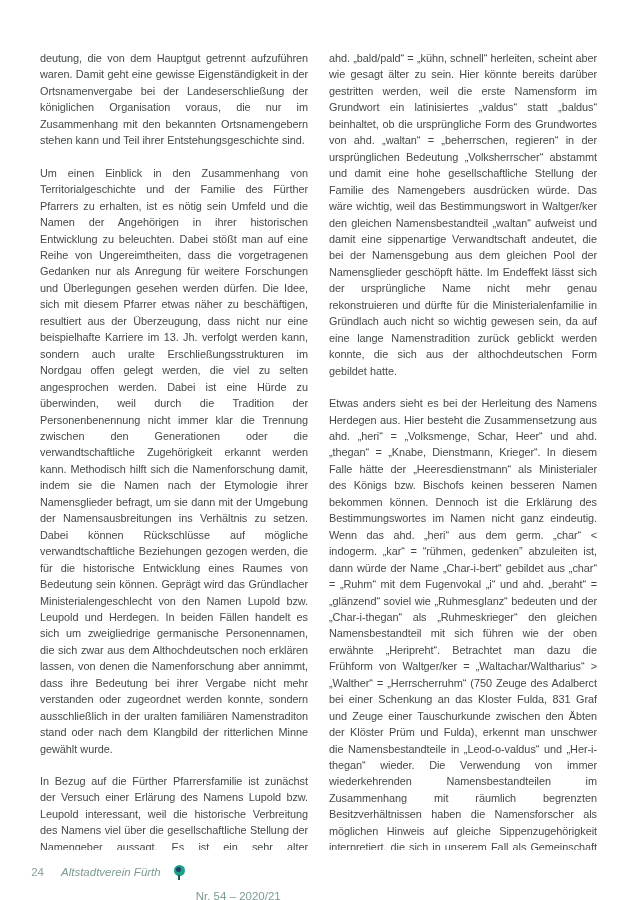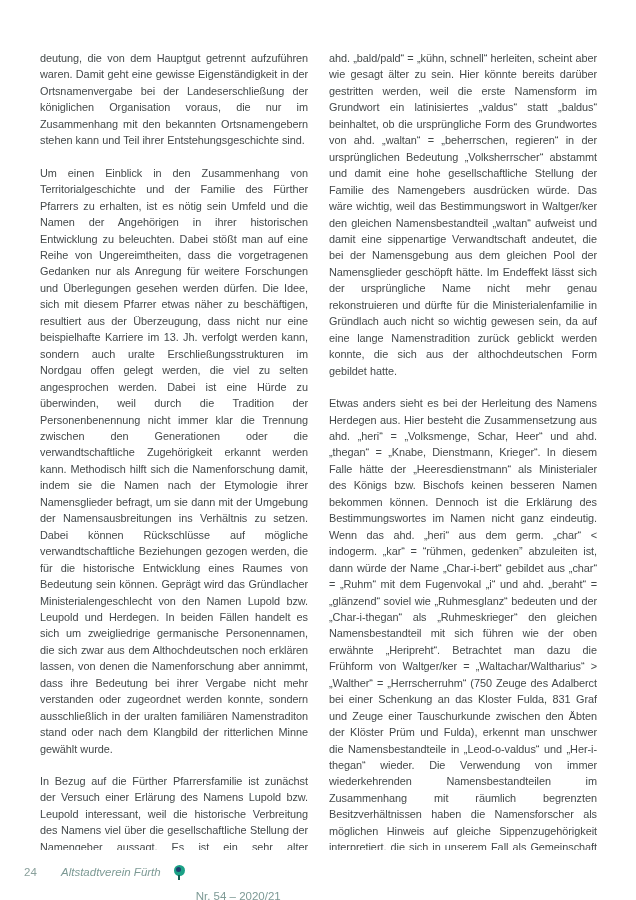--- a/index.html
+++ b/index.html
@@ -45,20 +45,21 @@
     bottom: 18px;
     height: 20px;
     display: flex;
     align-items: center;
     font-size: 11.5px;
     color: #7d9a95;
   }
   .footer .page-num {
     width: 20px;
     color: #8aa19c;
+    text-align: right;
   }
   .footer .pub-name {
     margin-left: 17px;
     color: #7d9a95;
     font-style: italic;
   }
   .footer .issue {
     color: #7d9a95;
     margin-top: 47px;
   }

